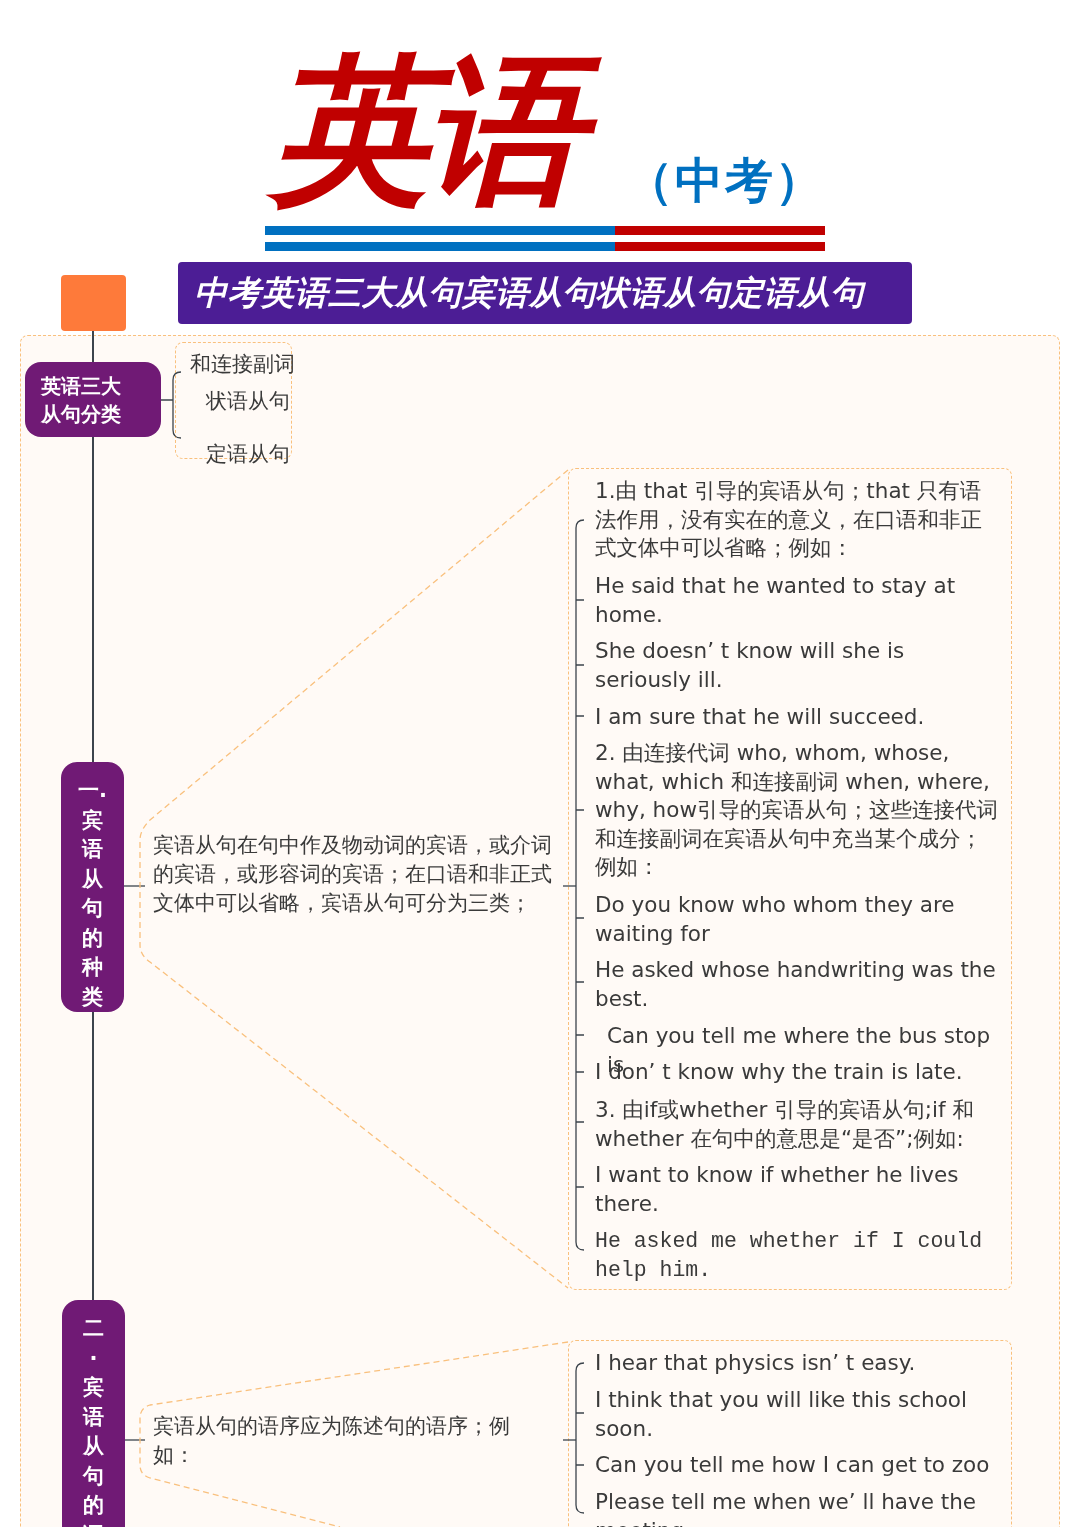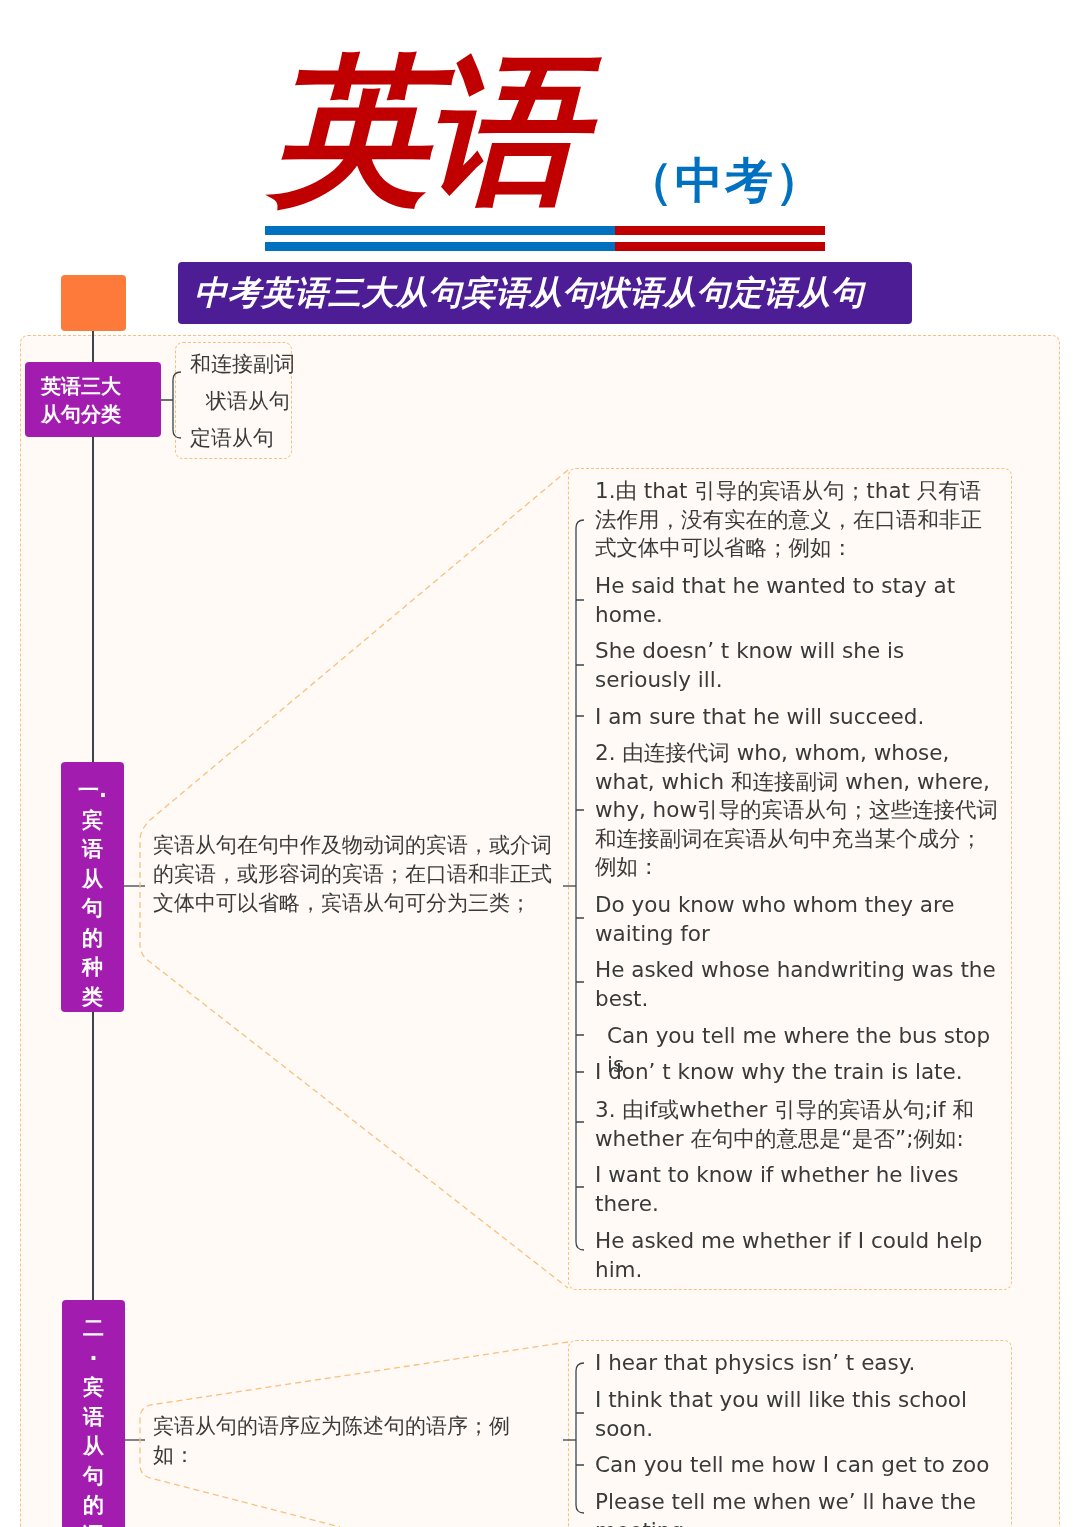--- a/index.html
+++ b/index.html
@@ -15,21 +15,21 @@
 
   
   .banner { position: absolute; left: 178px; top: 262px; width: 734px; height: 62px; background: #4c1d95; border-radius: 4px; color: #fff; font-weight: bold; font-size: 33px; line-height: 62px; padding-left: 16px; white-space: nowrap; letter-spacing: 0.5px; font-style: italic; }
   .root-square { position: absolute; left: 61px; top: 275px; width: 65px; height: 56px; background: #fe7a3a; border-radius: 4px; }
 
   
   .outer-box { position: absolute; left: 20px; top: 335px; width: 1040px; height: 1220px; border: 1.5px dashed #f9c07d; border-radius: 8px; background: #fffaf6; }
 
   .spine { position: absolute; left: 92px; top: 331px; width: 2px; height: 1200px; background: #3c444c; }
 
-  .dark-node { position: absolute; background: #a21caf; color: #fff; font-weight: bold; border-radius: 4px; }
+  .dark-node { position: absolute; background: #701a75; color: #fff; font-weight: bold; border-radius: 16px; }
   .node-cat { left: 25px; top: 362px; width: 136px; height: 75px; font-size: 20px; line-height: 28px; padding: 10px 0 0 16px; }
   .node-v { width: 63px; font-size: 21px; text-align: center; line-height: 29.5px; padding-top: 14px; }
   .node-1 { left: 61px; top: 762px; height: 250px; }
   .node-2 { left: 62px; top: 1300px; height: 260px; }
 
   .dash-box { position: absolute; border: 1.5px dashed #f9c07d; border-radius: 8px; }
   .cat-box { left: 175px; top: 342px; width: 117px; height: 117px; }
   .cat-item { position: absolute; left: 190px; font-size: 21px; color: #3a3a3a; }
 
   .text { position: absolute; font-size: 21px; line-height: 29px; color: #3a3a3a; }
@@ -62,21 +62,21 @@
 <div class="outer-box"></div>
 <div class="spine"></div>
 
 <div class="dark-node node-cat">
   <div>英语三大</div>
   <div>从句分类</div>
 </div>
 <div class="dash-box cat-box"></div>
 <div class="cat-item" style="top:350px;">和连接副词</div>
 <div class="cat-item" style="top:387px;margin-left:16px;">状语从句</div>
-<div class="cat-item" style="top:424px;">定语从句</div>
+<div class="cat-item" style="top:440px;margin-left:16px;">定语从句</div>
 
 <div class="dark-node node-v node-1">
   <div>一.</div>
   <div>宾</div>
   <div>语</div>
   <div>从</div>
   <div>句</div>
   <div>的</div>
   <div>种</div>
   <div>类</div>
@@ -87,21 +87,21 @@
 <div class="ex" style="top:572px;">He said that he wanted to stay at home.</div>
 <div class="ex" style="top:637px;">She doesn’    t know will she is seriously ill.</div>
 <div class="ex" style="top:703px;">I am sure that he will succeed.</div>
 <div class="ex" style="top:739px;">2. 由连接代词 who, whom, whose, what, which 和连接副词 when, where, why, how引导的宾语从句；这些连接代词和连接副词在宾语从句中充当某个成分；例如：</div>
 <div class="ex" style="top:891px;">Do you know who whom they are waiting for</div>
 <div class="ex" style="top:956px;">He asked whose handwriting was the best.</div>
 <div class="ex" style="top:1022px;margin-left:12px;">Can you tell me where the bus stop is</div>
 <div class="ex" style="top:1058px;">I don’    t know why the train is late.</div>
 <div class="ex" style="top:1096px;">3. 由if或whether 引导的宾语从句;if 和 whether 在句中的意思是“是否”;例如:</div>
 <div class="ex" style="top:1161px;">I want to know if whether he lives there.</div>
-<div class="ex" style="top:1227px;">He asked me whether if I could help him.</div>
+<div class="ex" style="top:1227px;font-family:Liberation Mono, monospace;">He asked me whether if I could help him.</div>
 
 <div class="dark-node node-v node-2">
   <div>二</div>
   <div>·</div>
   <div>宾</div>
   <div>语</div>
   <div>从</div>
   <div>句</div>
   <div>的</div>
   <div>语</div>

